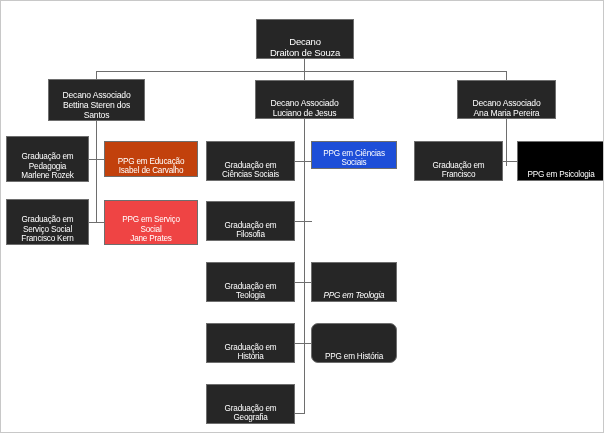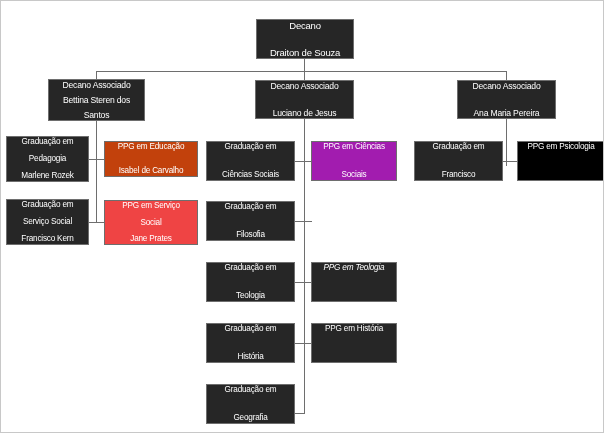--- a/index.html
+++ b/index.html
@@ -19,21 +19,21 @@
   }
   .node {
     position: absolute;
     background: #262626;
     border: 1px solid #6e6e6e;
     color: #ffffff;
     box-sizing: border-box;
     display: flex;
     flex-direction: column;
     align-items: center;
-    justify-content: space-between;
+    justify-content: flex-end;
     text-align: center;
     line-height: 1.18;
     letter-spacing: -0.2px;
     z-index: 2;
     overflow: hidden;
   }
   .node .ln {
     display: block;
     white-space: nowrap;
   }
@@ -105,40 +105,40 @@
     </div>
     <div class="node" style="left: 103px; top: 199px; width: 94px; height: 45px; font-size: 8.2px; background: #ef4444; border-color: rgb(110, 110, 110); color: rgb(255, 255, 255);">
       <span class="ln">PPG em Serviço</span>
       <span class="ln">Social</span>
       <span class="ln">Jane Prates</span>
     </div>
     <div class="node" style="left: 205px; top: 140px; width: 89px; height: 40px; font-size: 8.2px; background: rgb(38, 38, 38); border-color: rgb(110, 110, 110); color: rgb(255, 255, 255);">
       <span class="ln">Graduação em</span>
       <span class="ln">Ciências Sociais</span>
     </div>
-    <div class="node" style="left: 310px; top: 140px; width: 86px; height: 40px; font-size: 8.2px; background: #a21caf; border-color: rgb(110, 110, 110); color: rgb(255, 255, 255);">
+    <div class="node" style="left: 310px; top: 140px; width: 86px; height: 28px; font-size: 8.2px; background: #1d4ed8; border-color: rgb(110, 110, 110); color: rgb(255, 255, 255);">
       <span class="ln">PPG em Ciências</span>
       <span class="ln">Sociais</span>
     </div>
     <div class="node" style="left: 205px; top: 200px; width: 89px; height: 40px; font-size: 8.2px; background: rgb(38, 38, 38); border-color: rgb(110, 110, 110); color: rgb(255, 255, 255);">
       <span class="ln">Graduação em</span>
       <span class="ln">Filosofia</span>
     </div>
     <div class="node" style="left: 205px; top: 261px; width: 89px; height: 40px; font-size: 8.2px; background: rgb(38, 38, 38); border-color: rgb(110, 110, 110); color: rgb(255, 255, 255);">
       <span class="ln">Graduação em</span>
       <span class="ln">Teologia</span>
     </div>
     <div class="node" style="left: 310px; top: 261px; width: 86px; height: 40px; font-size: 8.2px; background: rgb(38, 38, 38); border-color: rgb(110, 110, 110); color: rgb(255, 255, 255); font-style: italic;">
       <span class="ln">PPG em Teologia</span>
     </div>
     <div class="node" style="left: 205px; top: 322px; width: 89px; height: 40px; font-size: 8.2px; background: rgb(38, 38, 38); border-color: rgb(110, 110, 110); color: rgb(255, 255, 255);">
       <span class="ln">Graduação em</span>
       <span class="ln">História</span>
     </div>
-    <div class="node" style="left: 310px; top: 322px; width: 86px; height: 40px; font-size: 8.2px; background: rgb(38, 38, 38); border-color: rgb(110, 110, 110); color: rgb(255, 255, 255);">
+    <div class="node" style="left: 310px; top: 322px; width: 86px; height: 40px; font-size: 8.2px; background: rgb(38, 38, 38); border-color: rgb(110, 110, 110); color: rgb(255, 255, 255); border-radius: 7px;">
       <span class="ln">PPG em História</span>
     </div>
     <div class="node" style="left: 205px; top: 383px; width: 89px; height: 40px; font-size: 8.2px; background: rgb(38, 38, 38); border-color: rgb(110, 110, 110); color: rgb(255, 255, 255);">
       <span class="ln">Graduação em</span>
       <span class="ln">Geografia</span>
     </div>
     <div class="node" style="left: 413px; top: 140px; width: 89px; height: 40px; font-size: 8.2px; background: rgb(38, 38, 38); border-color: rgb(110, 110, 110); color: rgb(255, 255, 255);">
       <span class="ln">Graduação em</span>
       <span class="ln">Francisco</span>
     </div>

